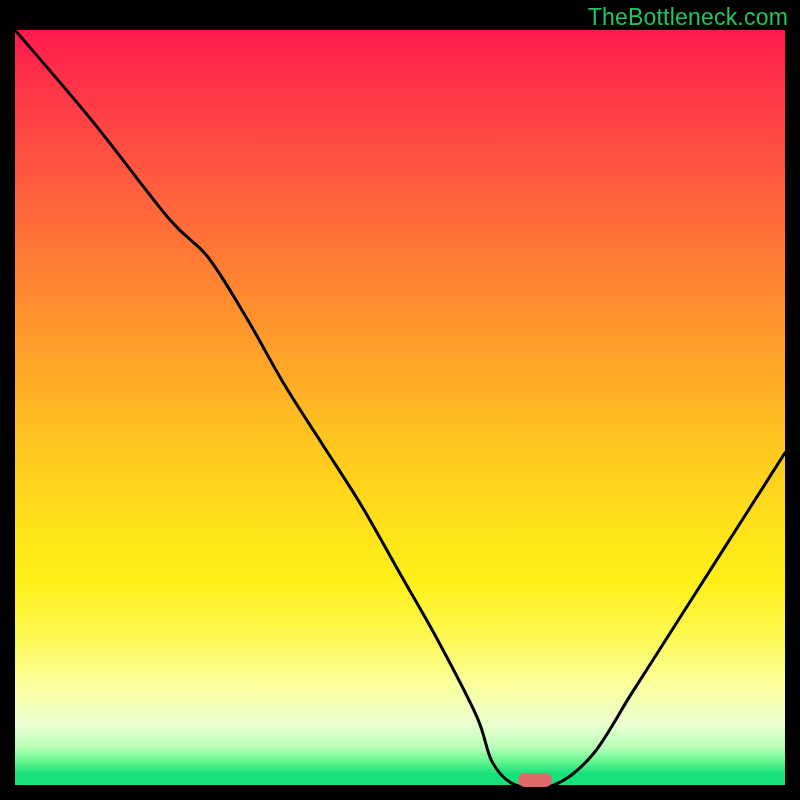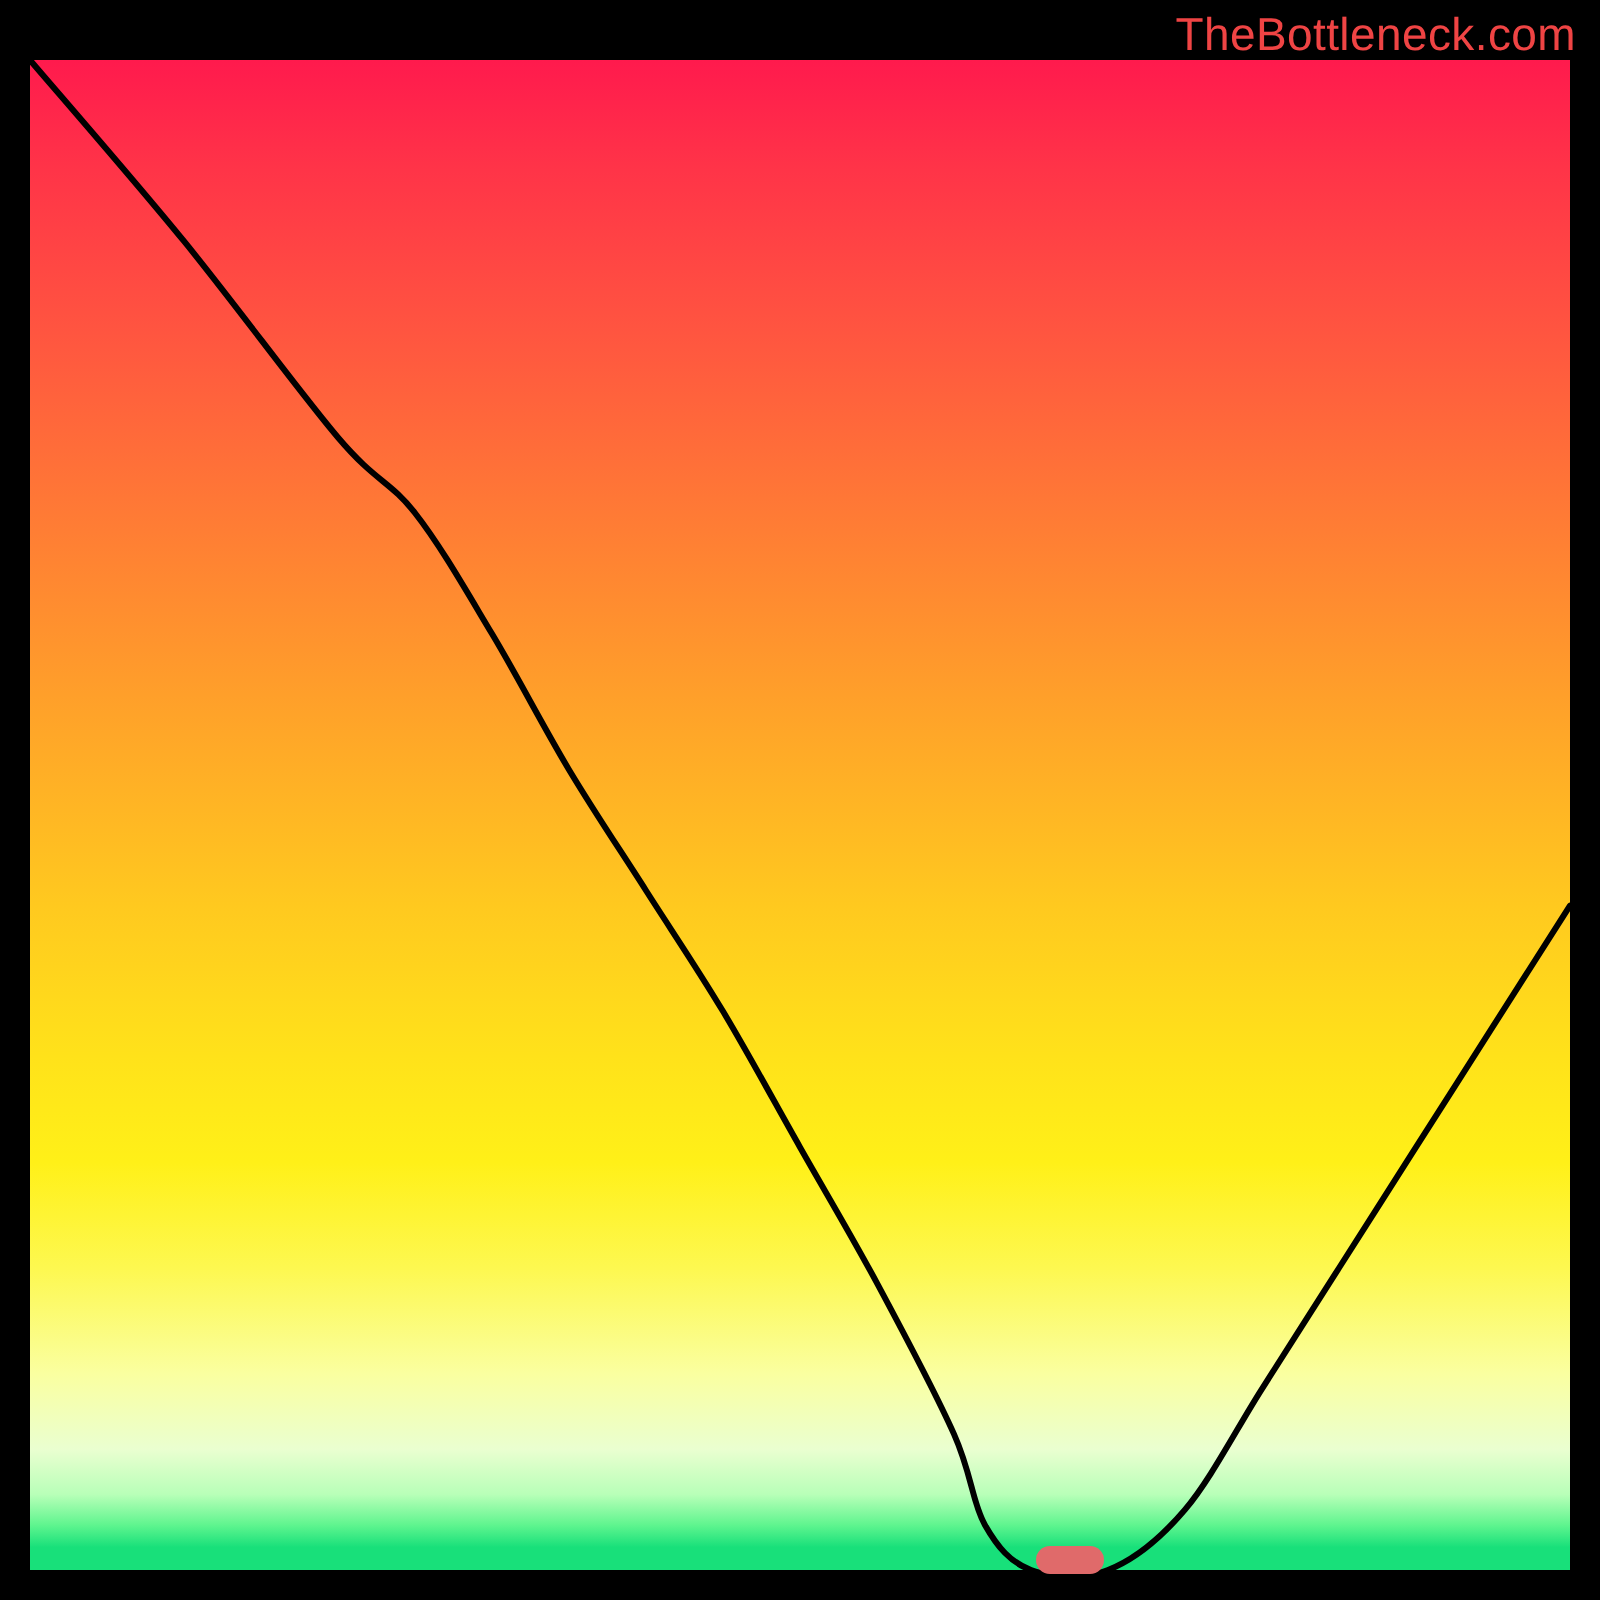--- a/index.html
+++ b/index.html
@@ -54,21 +54,21 @@
     width: 34px;
     height: 14px;
     border-radius: 7px;
     background: #e06a6a;
     transform: translate(-50%, -50%);
   }
   .watermark {
     position: absolute;
     top: 4px;
     right: 12px;
-    color: #ef4444;
+    color: #22c55e;
     font-size: 23px;
     font-weight: 500;
     letter-spacing: 0.2px;
   }
 </style>
 </head>
 <body>
 
 <div class="frame">
   <div class="watermark">TheBottleneck.com</div>

